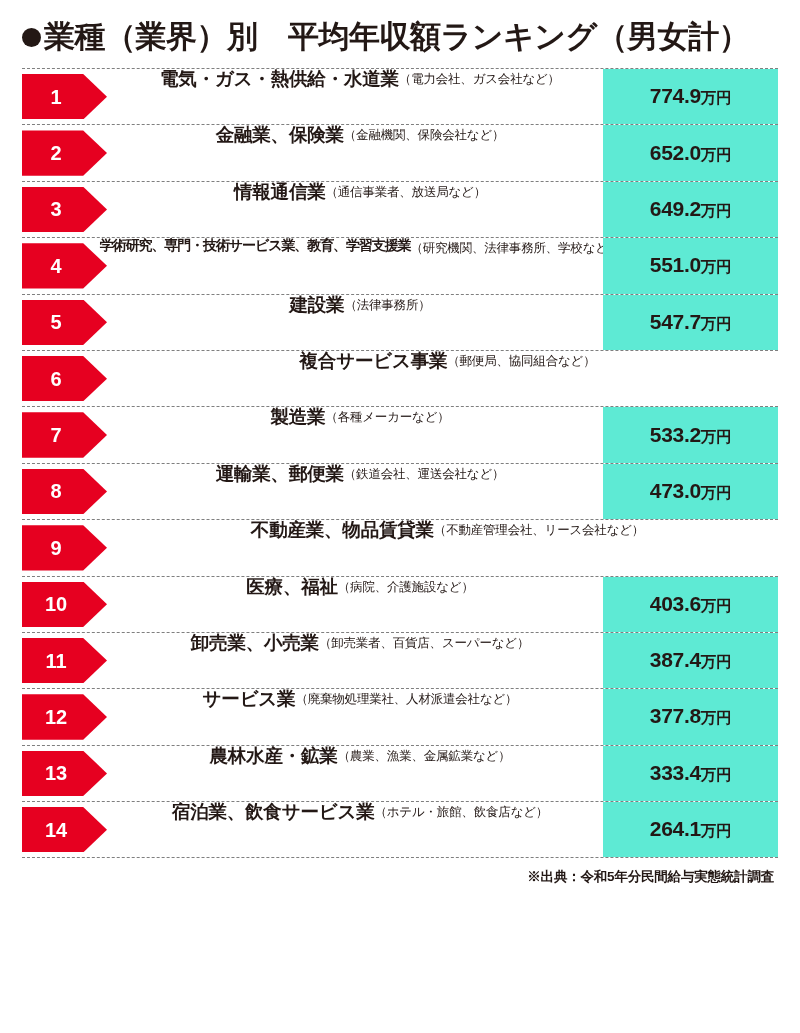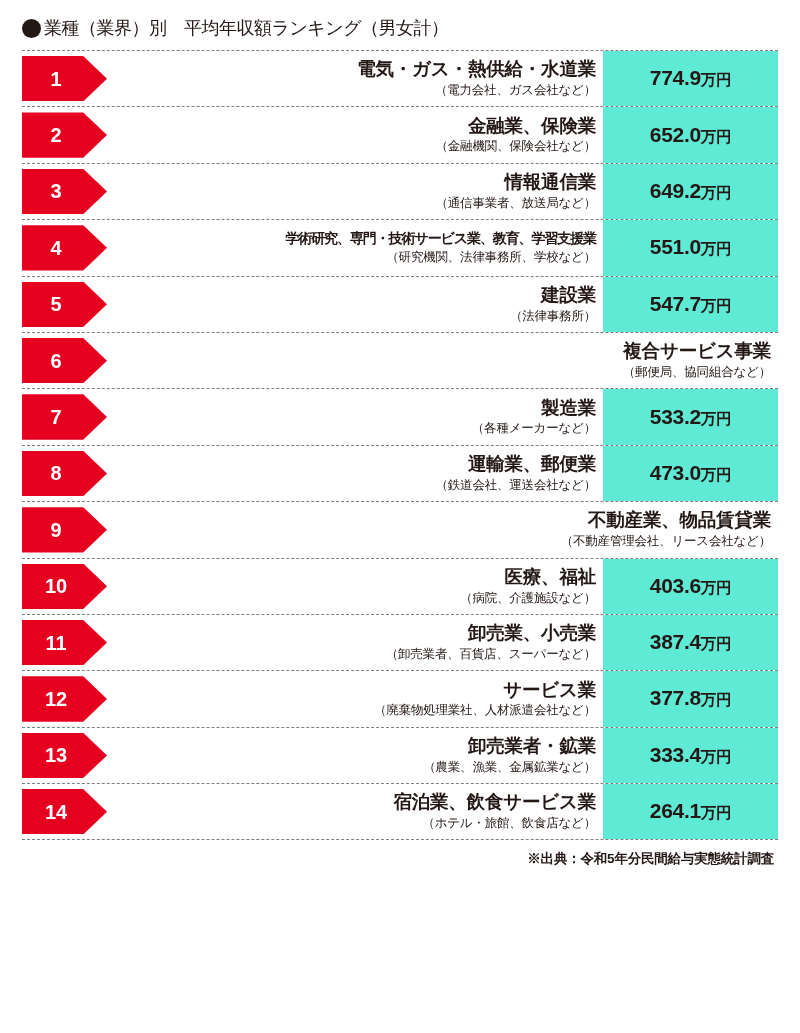--- a/index.html
+++ b/index.html
@@ -28,22 +28,22 @@
   }
   .title-bullet {
     width: 19px;
     height: 19px;
     border-radius: 50%;
     background: #231815;
     margin-right: 3px;
     flex: none;
   }
   .title-text {
-    font-size: 18px;
-    font-weight: normal;
+    font-size: 31px;
+    font-weight: bold;
     letter-spacing: -0.5px;
     white-space: nowrap;
   }
   
   .rank-table {
     position: relative;
     margin: 0 22px;
     border-top: 1px dashed #7f7f7f;
   }
   .row {
@@ -79,22 +79,22 @@
     color: #ffffff;
     font-size: 20px;
     font-weight: bold;
     line-height: 1;
     padding-right: 4px;
   }
   
   .name-cell {
     flex: 1 1 auto;
     display: flex;
-    flex-direction: column;
-    align-items: flex-end;
+    flex-direction: row;
+    align-items: flex-start;
     justify-content: center;
     padding: 0 7px 0 30px;
     text-align: center;
     overflow: hidden;
   }
   .name-main {
     font-size: 18.5px;
     font-weight: bold;
     line-height: 1.12;
     white-space: nowrap;
@@ -316,21 +316,21 @@
         <span class="value-text"><span>377.8</span><span class="unit">万円</span></span>
       </div>
     </div>
 
     <div class="row">
       <div class="rank-cell">
         <span class="flag"></span>
         <span class="rank-num">13</span>
       </div>
       <div class="name-cell">
-        <span class="name-main">卸売業者・鉱業</span>
+        <span class="name-main">農林水産・鉱業</span>
         <span class="name-sub">（農業、漁業、金属鉱業など）</span>
       </div>
       <div class="value-cell">
         <span class="value-text"><span>333.4</span><span class="unit">万円</span></span>
       </div>
     </div>
 
     <div class="row">
       <div class="rank-cell">
         <span class="flag"></span>

